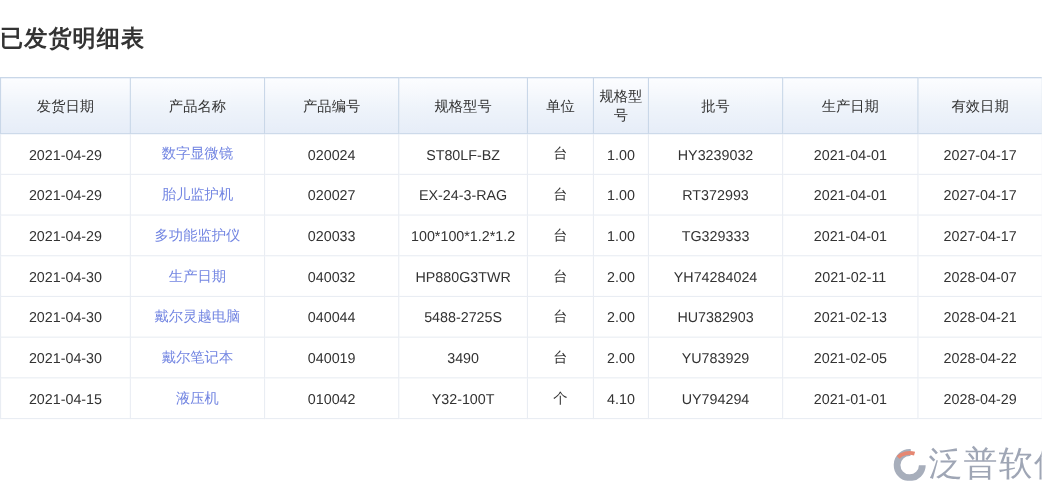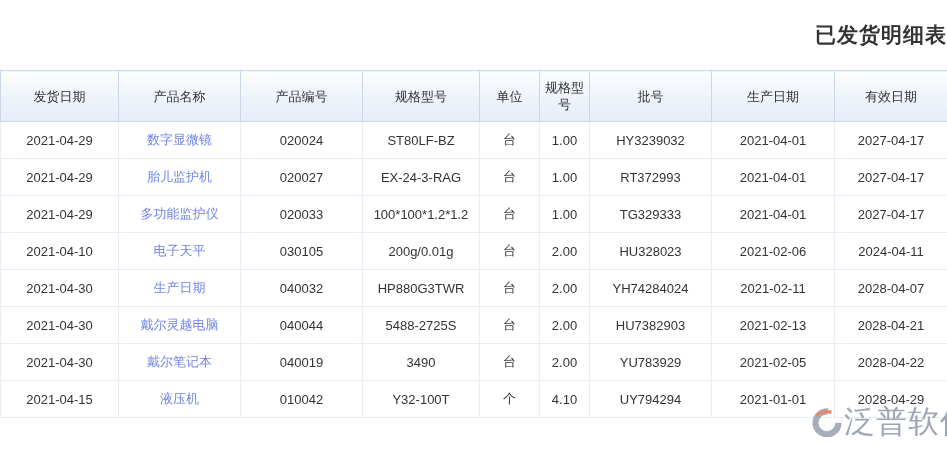--- a/index.html
+++ b/index.html
@@ -2,21 +2,21 @@
 <html><head>
 <meta charset="utf-8">
 <style>
   html,body{margin:0;padding:0;}
   body{
     width:947px;height:457px;position:relative;overflow:hidden;
     background:#ffffff;
     font-family:"Liberation Sans","DejaVu Sans",sans-serif;
   }
   .page-header{
-    height:70px;display:flex;align-items:center;justify-content:flex-end;
+    height:70px;display:flex;align-items:center;justify-content:flex-start;
   }
   .page-title{
     font-size:21px;color:#333333;font-weight:600;letter-spacing:1px;
   }
   table.report{
     width:947px;border-collapse:collapse;table-layout:fixed;
   }
   table.report thead th{
     height:50px;
     background:linear-gradient(180deg,#fcfdff 0%,#eef3fa 55%,#e6edf8 100%);
@@ -110,31 +110,20 @@
         <td class="link">多功能监护仪</td>
         <td>020033</td>
         <td>100*100*1.2*1.2</td>
         <td>台</td>
         <td>1.00</td>
         <td>TG329333</td>
         <td>2021-04-01</td>
         <td>2027-04-17</td>
       </tr>
       <tr>
-        <td>2021-04-10</td>
-        <td class="link">电子天平</td>
-        <td>030105</td>
-        <td>200g/0.01g</td>
-        <td>台</td>
-        <td>2.00</td>
-        <td>HU328023</td>
-        <td>2021-02-06</td>
-        <td>2024-04-11</td>
-      </tr>
-      <tr>
         <td>2021-04-30</td>
         <td class="link">生产日期</td>
         <td>040032</td>
         <td>HP880G3TWR</td>
         <td>台</td>
         <td>2.00</td>
         <td>YH74284024</td>
         <td>2021-02-11</td>
         <td>2028-04-07</td>
       </tr>

